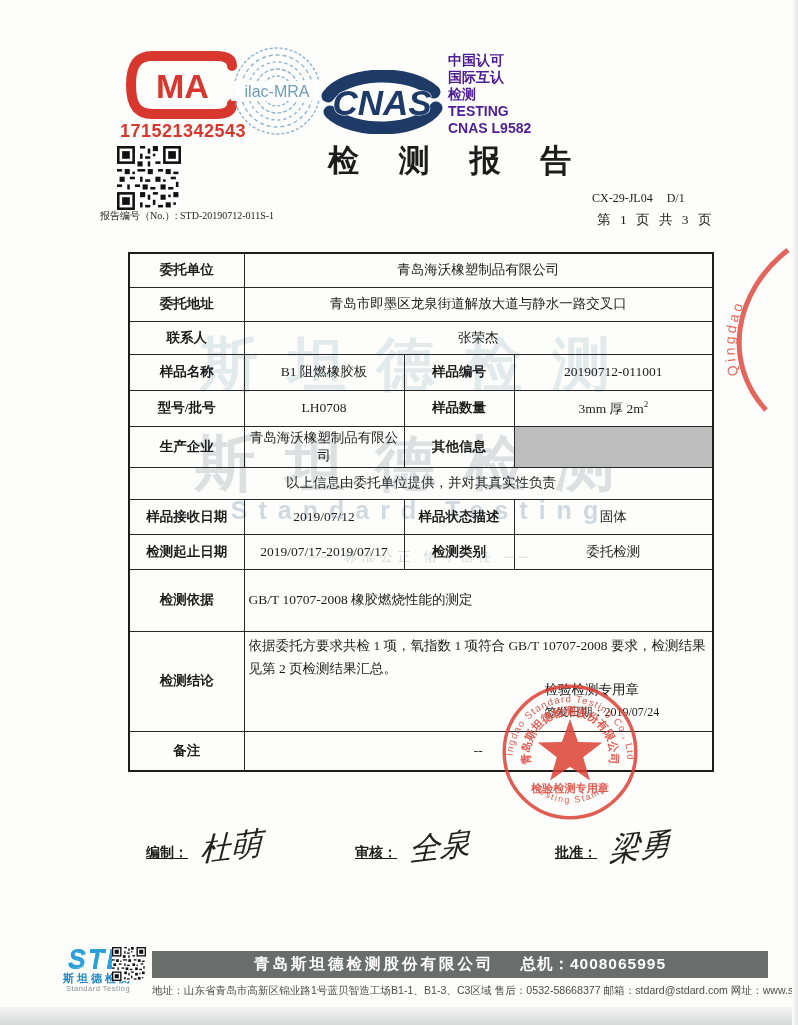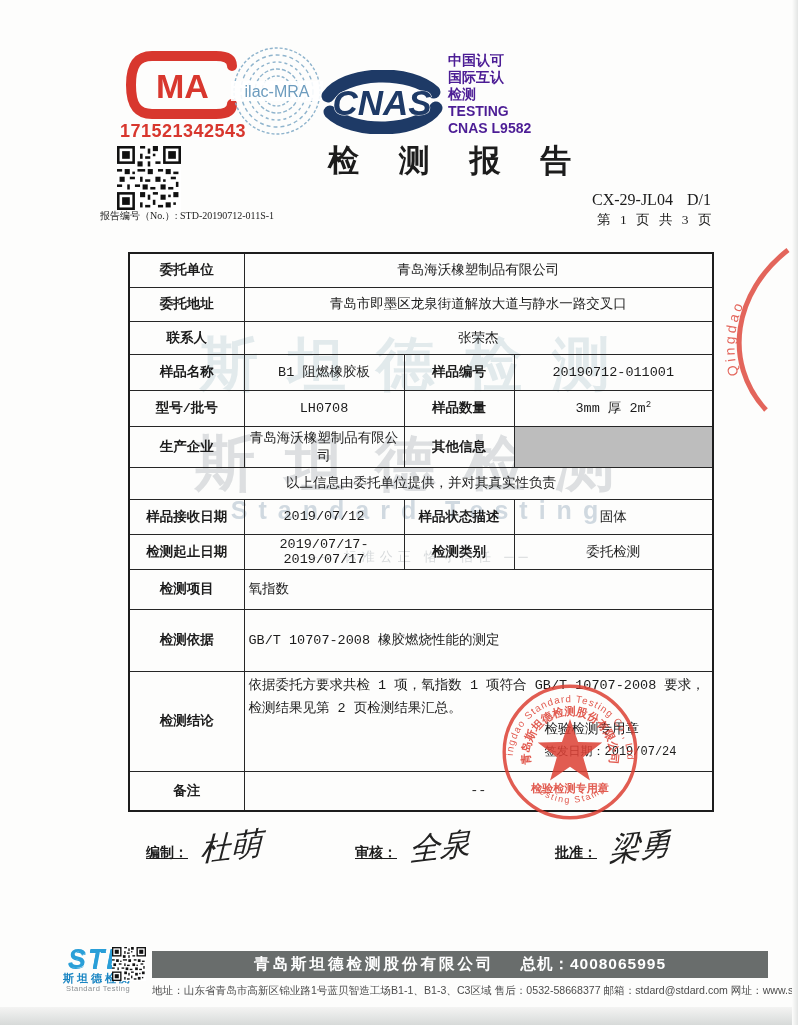--- a/index.html
+++ b/index.html
@@ -9,33 +9,33 @@
     font-family:"Liberation Serif","DejaVu Serif",serif;
     color:#1c1c1c;
   }
   .abs{position:absolute;}
   
   .cma-num{left:120px;top:121px;width:130px;color:#d8372e;font-size:18px;font-weight:bold;letter-spacing:.5px;font-family:"Liberation Sans",sans-serif;}
   .cnas-block{left:448px;top:52px;color:#4c1d95;font-family:"Liberation Sans",sans-serif;font-weight:bold;font-size:14px;line-height:17px;}
   .doc-title{left:328px;top:140px;width:240px;font-size:31px;font-weight:bold;letter-spacing:16px;white-space:nowrap;}
   
   .repno{left:100px;top:209px;font-size:10px;}
-  .doccode{left:592px;top:191px;font-size:16px;white-space:nowrap;}
+  .doccode{left:592px;top:191px;font-size:12px;white-space:nowrap;}
   .doccode .rev{margin-left:14px;}
   .pageinfo{left:597px;top:211px;font-size:13.5px;letter-spacing:3px;white-space:nowrap;}
   
   .wm{left:128px;width:584px;text-align:center;pointer-events:none;white-space:nowrap;}
   .wm-cn-top{top:326px;font-size:58px;font-weight:bold;color:#9fbcc6;opacity:.28;letter-spacing:30px;}
   .wm-cn{top:424px;font-size:60px;font-weight:bold;color:#c3c8cb;opacity:.55;letter-spacing:30px;}
   .wm-en{top:496px;font-size:25px;font-weight:bold;color:#b3c2cf;opacity:.6;letter-spacing:11px;font-family:"Liberation Sans",sans-serif;}
   .wm-slogan{top:548px;font-size:13px;color:#c2c7ca;opacity:.65;letter-spacing:5px;}
   
   table.report{position:absolute;left:128px;top:252px;width:584px;border-collapse:collapse;table-layout:fixed;background:transparent;}
   table.report td{border:1px solid #262626;font-size:13.5px;padding:2px 4px;overflow:hidden;}
-  table.report{border:2px solid #1d1d1d;font-family:Liberation Mono, monospace;}
+  table.report{border:2px solid #1d1d1d;}
   td.lbl{font-weight:bold;text-align:center;}
   td.val{text-align:center;}
   td.val-left{text-align:left;padding-left:13px;}
   td.gray{background:#bdbdbd;}
   tr.h34{height:34px}tr.h33{height:33px}tr.h36{height:36px}tr.h35{height:35px}
   tr.h32{height:32px}tr.h40{height:40px}tr.h62{height:62px}tr.h100{height:100px}
   td.conclusion-cell{position:relative;vertical-align:top;text-align:left;padding:7px 10px 0 13px;line-height:1.75;}
   .stamp-note{position:absolute;left:300px;top:46px;font-size:13.5px;white-space:nowrap;}
   .issue-line{position:absolute;left:300px;top:70px;font-size:12px;white-space:nowrap;}
   sup{font-size:9px;}
@@ -225,24 +225,20 @@
       <td class="val">2019/07/12</td>
       <td class="lbl">样品状态描述</td>
       <td class="val">固体</td>
     </tr>
     <tr class="h35">
       <td class="lbl">检测起止日期</td>
       <td class="val">2019/07/17-2019/07/17</td>
       <td class="lbl">检测类别</td>
       <td class="val">委托检测</td>
     </tr>
-    <tr class="h40">
-          <td class="lbl">检测项目</td>
-          <td class="val-left" colspan="3">氧指数</td>
-        </tr>
     <tr class="h62">
           <td class="lbl">检测依据</td>
           <td class="val-left" colspan="3">GB/T 10707-2008  橡胶燃烧性能的测定</td>
         </tr>
     <tr class="h100">
       <td class="lbl">检测结论</td>
       <td class="conclusion-cell" colspan="3">
         <span>依据委托方要求共检 1 项，氧指数 1 项符合 GB/T 10707-2008 要求，检测结果见第 2 页检测结果汇总。</span>
         <span class="stamp-note">检验检测专用章</span>
         <span class="issue-line"><span>签发日期：</span><span>2019/07/24</span></span>

